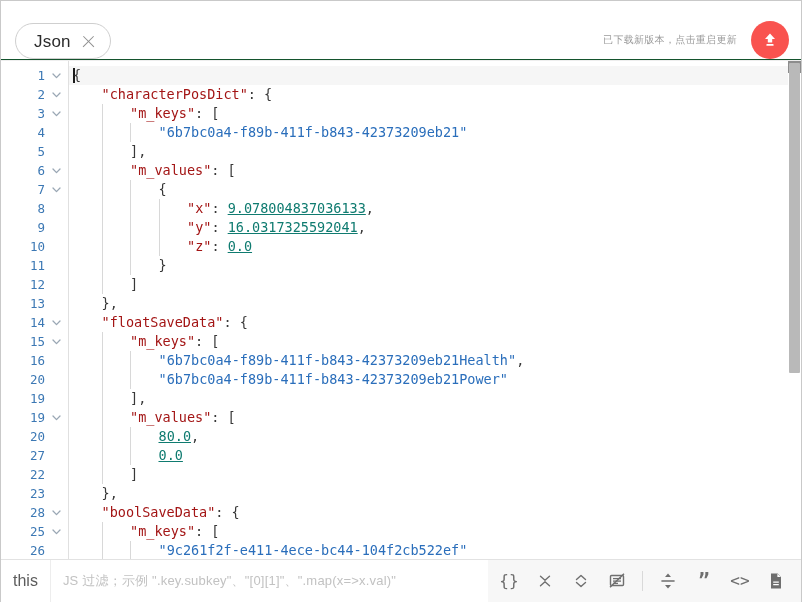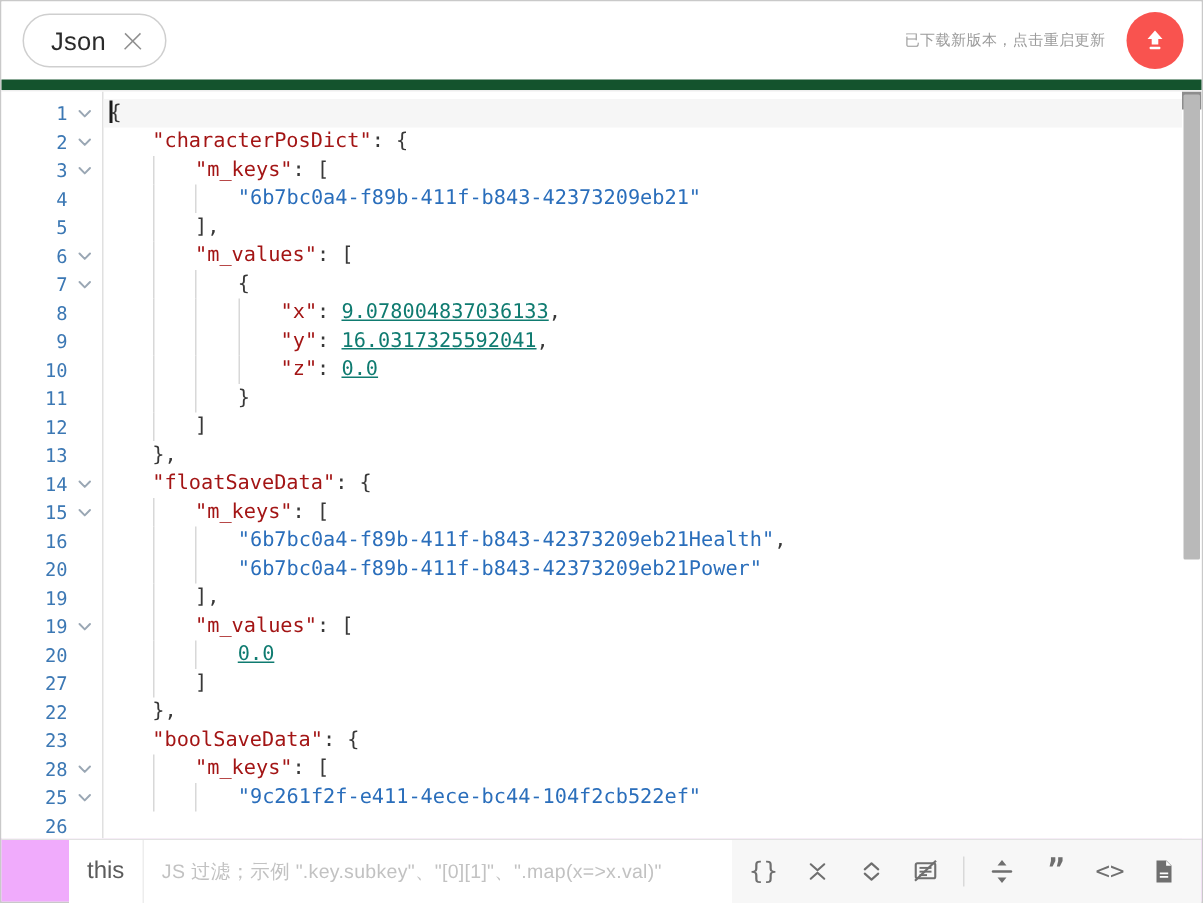--- a/index.html
+++ b/index.html
@@ -15,23 +15,23 @@
     background: #ffffff;
     position: relative;
     border: 1px solid #c9c9c9;
   }
 
   
   .topbar {
     height: 59px;
     flex: 0 0 59px;
     display: flex;
-    align-items: center;
-    background: #ffffff;
-    border-bottom: 7px solid #14532d;
+    align-items: flex-end;
+    background: #ffffff;
+    border-bottom: 1px solid #14532d;
     padding: 0 12px 0 14px;
     position: relative;
   }
   .tabstrip { display: flex; align-items: center; }
   .tab {
     display: flex; align-items: center;
     gap: 10px;
     height: 36px;
     padding: 0 14px 0 18px;
     border: 1px solid #cfcfcf;
@@ -214,23 +214,22 @@
     height: 6px;
     background: #c6c6c6;
   }
 
   
   .statusbar {
     height: 42px;
     flex: 0 0 42px;
     display: flex;
     align-items: center;
-    background: #f0abfc;
+    background: #fdba74;
     border-top: 1px solid #e2e2e2;
-    padding-left: 45px;
   }
   .this-btn {
     height: 42px;
     min-width: 42px;
     padding: 0 12px;
     display: flex;
     align-items: center;
     justify-content: center;
     background: #ffffff;
     color: #5c5c5c;
@@ -469,20 +468,21 @@
           <div class="cline"><span class="ind noguide"></span><span class="ind"></span><span class="ind"></span><span class="ind"></span><span class="tk-key">"z"</span><span class="tk-pun">: </span><span class="tk-num">0.0</span></div>
           <div class="cline"><span class="ind noguide"></span><span class="ind"></span><span class="ind"></span><span class="tk-pun">}</span></div>
           <div class="cline"><span class="ind noguide"></span><span class="ind"></span><span class="tk-pun">]</span></div>
           <div class="cline"><span class="ind noguide"></span><span class="tk-pun">},</span></div>
           <div class="cline"><span class="ind noguide"></span><span class="tk-key">"floatSaveData"</span><span class="tk-pun">: {</span></div>
           <div class="cline"><span class="ind noguide"></span><span class="ind"></span><span class="tk-key">"m_keys"</span><span class="tk-pun">: [</span></div>
           <div class="cline"><span class="ind noguide"></span><span class="ind"></span><span class="ind"></span><span class="tk-str">"6b7bc0a4-f89b-411f-b843-42373209eb21Health"</span><span class="tk-pun">,</span></div>
           <div class="cline"><span class="ind noguide"></span><span class="ind"></span><span class="ind"></span><span class="tk-str">"6b7bc0a4-f89b-411f-b843-42373209eb21Power"</span></div>
           <div class="cline"><span class="ind noguide"></span><span class="ind"></span><span class="tk-pun">],</span></div>
           <div class="cline"><span class="ind noguide"></span><span class="ind"></span><span class="tk-key">"m_values"</span><span class="tk-pun">: [</span></div>
+          <div class="cline"><span class="ind noguide"></span><span class="ind"></span><span class="ind"></span><span class="tk-num">80.0</span><span class="tk-pun">,</span></div>
           <div class="cline"><span class="ind noguide"></span><span class="ind"></span><span class="ind"></span><span class="tk-num">0.0</span></div>
           <div class="cline"><span class="ind noguide"></span><span class="ind"></span><span class="tk-pun">]</span></div>
           <div class="cline"><span class="ind noguide"></span><span class="tk-pun">},</span></div>
           <div class="cline"><span class="ind noguide"></span><span class="tk-key">"boolSaveData"</span><span class="tk-pun">: {</span></div>
           <div class="cline"><span class="ind noguide"></span><span class="ind"></span><span class="tk-key">"m_keys"</span><span class="tk-pun">: [</span></div>
           <div class="cline"><span class="ind noguide"></span><span class="ind"></span><span class="ind"></span><span class="tk-str">"9c261f2f-e411-4ece-bc44-104f2cb522ef"</span></div>
         </div>
     </div>
 
     <div class="vscroll">

